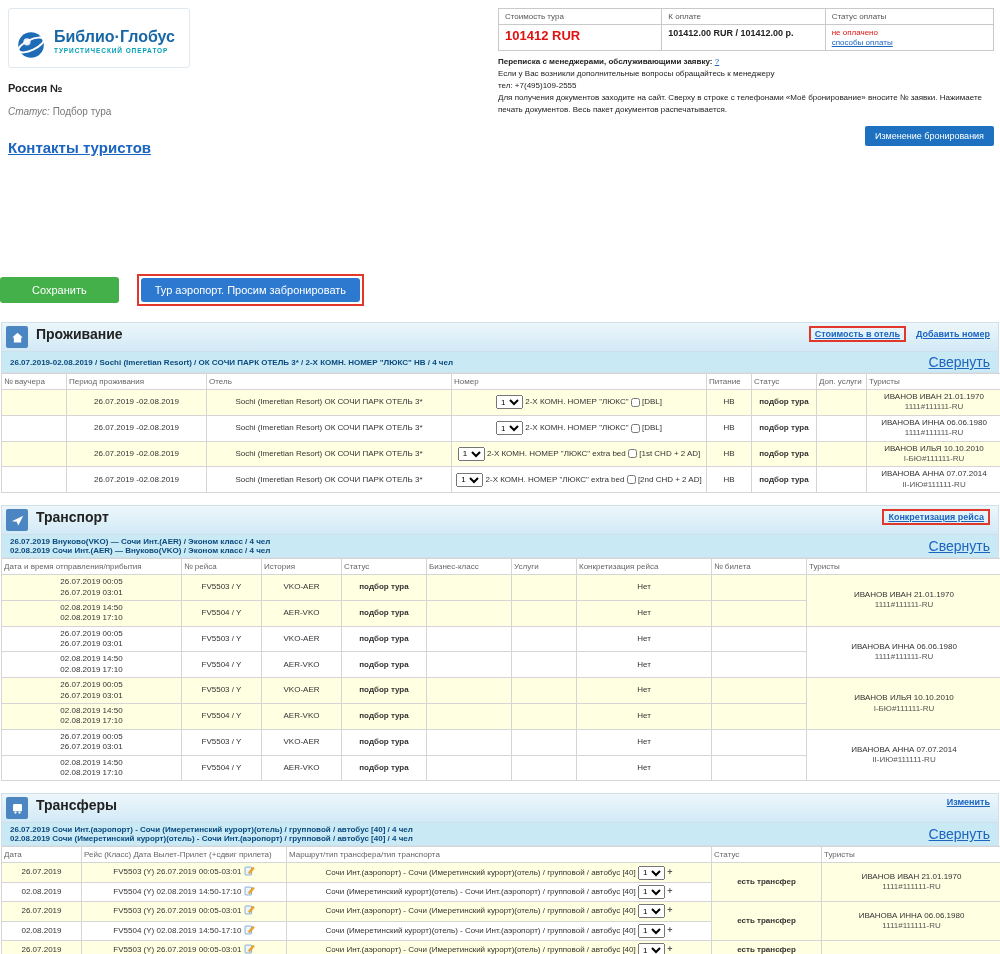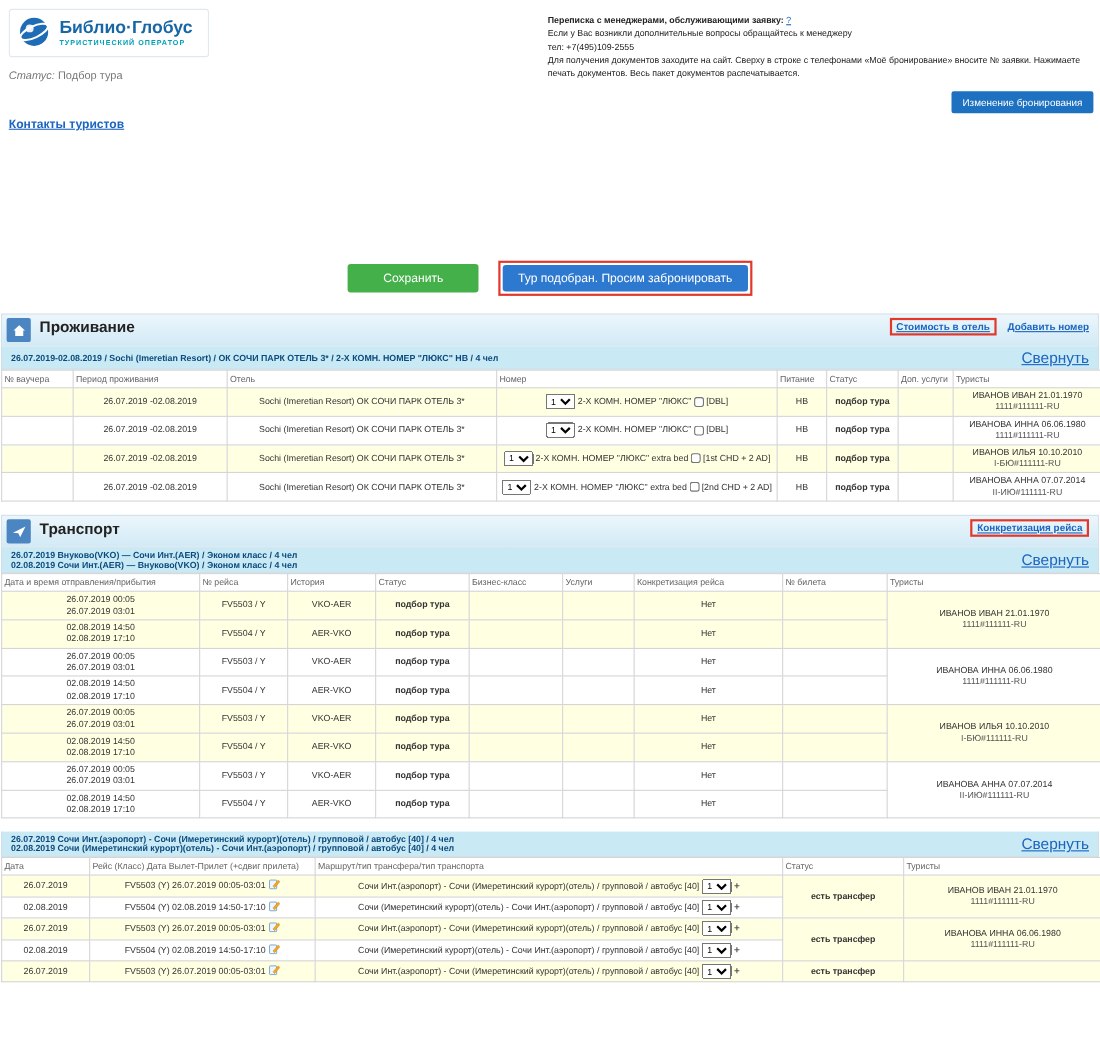--- a/index.html
+++ b/index.html
@@ -2,42 +2,42 @@
 <html><head>
 <meta charset="utf-8">
 <style>
   *{box-sizing:border-box;margin:0;padding:0}
   body{width:1000px;font-family:"Liberation Sans","DejaVu Sans",sans-serif;color:#333;background:#fff;font-size:9px}
   a{cursor:pointer}
   .lnk{color:#1b64c0;text-decoration:underline}
   
   .top{display:flex;gap:10px;padding:8px 6px 0 8px}
   .top-left{width:480px}
-  .brand{display:inline-flex;align-items:center;gap:7px;border:1px solid #e0e9f0;border-radius:3px;padding:4px 14px 4px 6px;background:#fff}
+  .brand{display:inline-flex;gap:7px;border:1px solid #e0e9f0;border-radius:3px;padding:20px 14px 4px 6px;background:#fff}
   .brand-name{color:#1766a6;font-weight:bold;font-size:16px;line-height:1}
   .brand-tagline{color:#00a0b8;font-size:6.5px;letter-spacing:.14em;margin-top:2px;font-weight:bold}
   .country{font-weight:bold;font-size:11px;margin-top:14px;color:#222}
   .status-line{color:#777;font-size:10px;margin-top:12px;font-style:italic}
   .status-line .val{font-style:normal}
-  .contacts{margin-top:32px;font-size:11px;font-weight:bold}
+  .contacts{margin-top:22px;font-size:15px;font-weight:bold}
   .top-right{flex:1}
   table.cost{width:100%;border-collapse:collapse}
   .cost th,.cost td{border:1px solid #c9c9c9;text-align:left;padding:3px 6px;vertical-align:top}
   .cost th{font-size:8px;color:#555;font-weight:normal}
   .big-red{color:#e01212;font-weight:bold;font-size:13px}
   .pay-val{font-weight:bold;font-size:9px;color:#222}
   .red-small{color:#e01212;font-size:8px;display:block}
   .link-8{font-size:8px}
   .manager{font-size:8px;color:#222;line-height:1.5;margin-top:5px}
   .manager .b{font-weight:bold}
   .change-wrap{text-align:right;margin-top:10px}
   .btn{font-family:inherit;border:none;color:#fff;border-radius:2px;cursor:pointer}
   .btn-change{background:#1d71c0;padding:5px 10px;font-size:9px}
   
-  .actions{margin:118px 0 16px;display:flex;justify-content:center;gap:18px;align-items:center}
+  .actions{margin:118px 0 16px;display:flex;gap:18px;align-items:center}
   .btn-save{background:#43b049;padding:7px 32px;font-size:11px;border-radius:3px}
   .btn-book{background:#2e79d0;padding:6px 14px;font-size:11px;border-radius:3px}
   .red-box{display:inline-block;border:2px solid #e2382b;padding:2px}
   .red-box-sm{display:inline-block;border:2px solid #e2382b;padding:1px 4px}
   
   .section{margin:0 1px 12px}
   .sec-header{display:flex;align-items:flex-start;background:linear-gradient(#ecf6fb,#d2eaf6);border:1px solid #cfe0ea;padding:3px 8px 3px 4px;gap:8px}
   .sec-icon{width:22px;height:22px;min-width:22px;background:#4c86c2;border-radius:2px;display:flex;align-items:center;justify-content:center}
   .sec-icon svg{width:13px;height:13px}
   .sec-title{font-size:14px;font-weight:bold;color:#222}
@@ -70,45 +70,63 @@
           <circle cx="20" cy="20" r="16" fill="#1e6cb5"></circle>
           <ellipse cx="20" cy="20" rx="17" ry="6.5" transform="rotate(-25 20 20)" fill="none" stroke="#fff" stroke-width="2.4"></ellipse>
           <circle cx="15" cy="16" r="4.5" fill="#fff" opacity="0.9"></circle>
         </svg>
       </span>
       <span>
         <div class="brand-name">Библио·Глобус</div>
         <div class="brand-tagline">ТУРИСТИЧЕСКИЙ ОПЕРАТОР</div>
       </span>
     </div>
+    <div class="country">Россия №</div>
     <div class="status-line">
       <span>Статус:</span>
       <span class="val">Подбор тура</span>
     </div>
     <div class="contacts">
       <a class="lnk">Контакты туристов</a>
     </div>
   </div>
   <div class="top-right">
+    <table class="cost">
+      <tbody>
+          <tr>
+        <th style="width:33%">Стоимость тура</th>
+        <th style="width:33%">К оплате</th>
+        <th>Статус оплаты</th>
+      </tr>
+      <tr>
+        <td class="big-red">101412 RUR</td>
+        <td class="pay-val">101412.00 RUR / 101412.00 р.</td>
+        <td>
+          <span class="red-small">не оплачено</span>
+          <a class="lnk link-8">способы оплаты</a>
+        </td>
+      </tr>
+    </tbody>
+      </table>
     <div class="manager">
       <div><span class="b">Переписка с менеджерами, обслуживающими заявку:</span> <a class="lnk">?</a></div>
       <div>Если у Вас возникли дополнительные вопросы обращайтесь к менеджеру</div>
       <div>тел: +7(495)109-2555</div>
       <div>Для получения документов заходите на сайт. Сверху в строке с телефонами «Моё бронирование» вносите № заявки. Нажимаете печать документов. Весь пакет документов распечатывается.</div>
     </div>
     <div class="change-wrap">
       <button class="btn btn-change">Изменение бронирования</button>
     </div>
   </div>
 </div>
 
 <div class="actions">
   <button class="btn btn-save">Сохранить</button>
   <span class="red-box">
-    <button class="btn btn-book">Тур подобран. Просим забронировать</button>
+    <button class="btn btn-book">Тур аэропорт. Просим забронировать</button>
   </span>
 </div>
 
 <div class="section">
   <div class="sec-header">
     <div class="sec-icon">
       <svg viewBox="0 0 16 16">
           <path d="M8 2 L14.5 8 H12.5 V14 H3.5 V8 H1.5 Z" fill="#fff"></path>
         </svg>
     </div>
@@ -389,20 +407,33 @@
         <td></td>
           <td></td>
         <td>Нет</td>
         <td></td>
       </tr>
     </tbody>
   </table>
 </div>
 
 <div class="section">
+  <div class="sec-header">
+    <div class="sec-icon">
+      <svg viewBox="0 0 16 16">
+          <rect x="2.5" y="2.5" width="11" height="9" rx="1.5" fill="#fff"></rect>
+          <circle cx="5.5" cy="13" r="1.4" fill="#fff"></circle>
+          <circle cx="10.5" cy="13" r="1.4" fill="#fff"></circle>
+        </svg>
+    </div>
+    <div class="sec-title">Трансферы</div>
+    <div class="sec-links">
+      <a class="sec-link">Изменить</a>
+    </div>
+  </div>
   <div class="sec-sub">
     <div>
       <div>26.07.2019   Сочи Инт.(аэропорт) - Сочи (Имеретинский курорт)(отель) / групповой / автобус [40] / 4 чел</div>
       <div>02.08.2019   Сочи (Имеретинский курорт)(отель) - Сочи Инт.(аэропорт) / групповой / автобус [40] / 4 чел</div>
     </div>
     <a class="collapse">Свернуть</a>
   </div>
   <table class="grid">
     <colgroup>
         <col style="width:80px">

